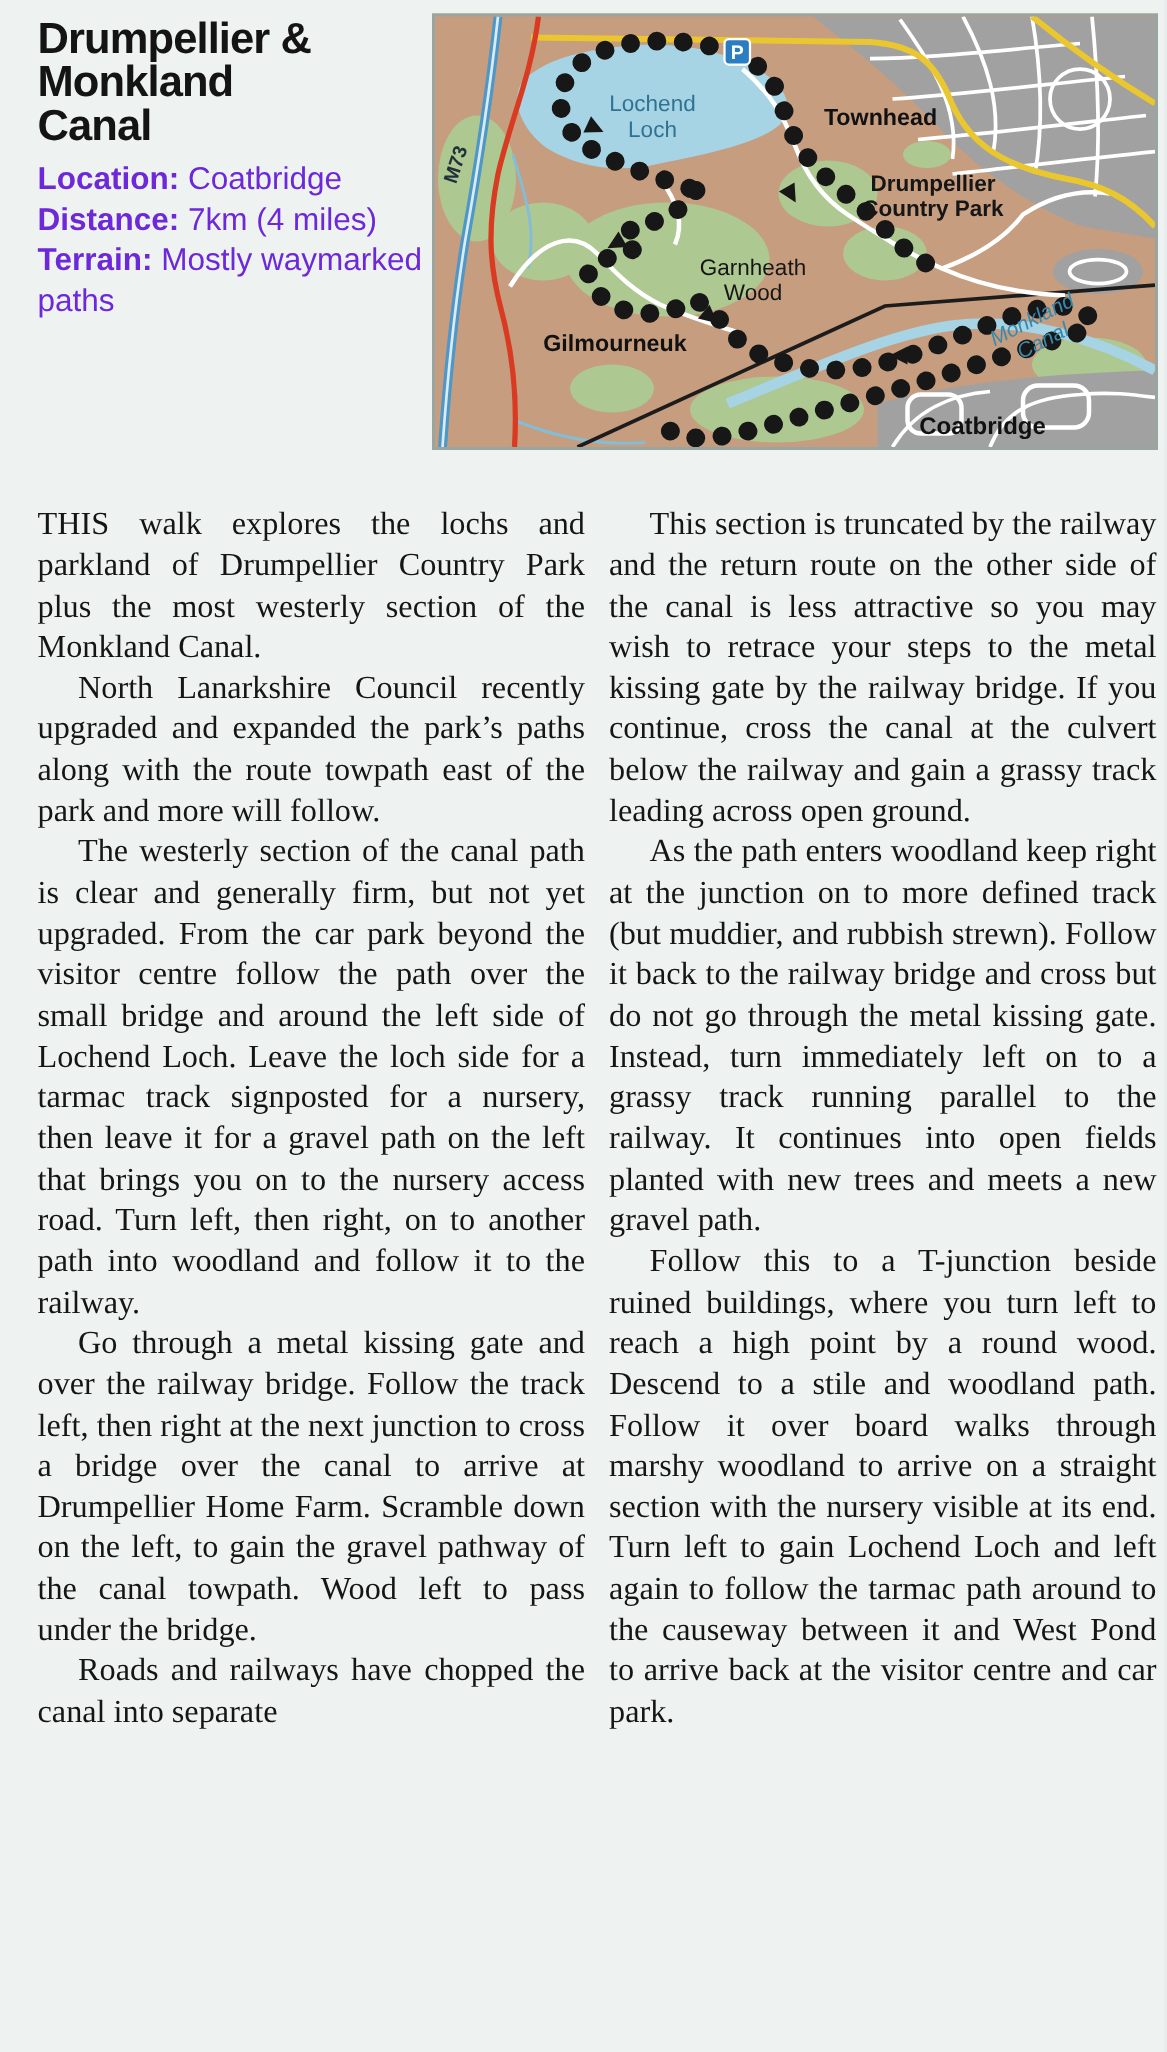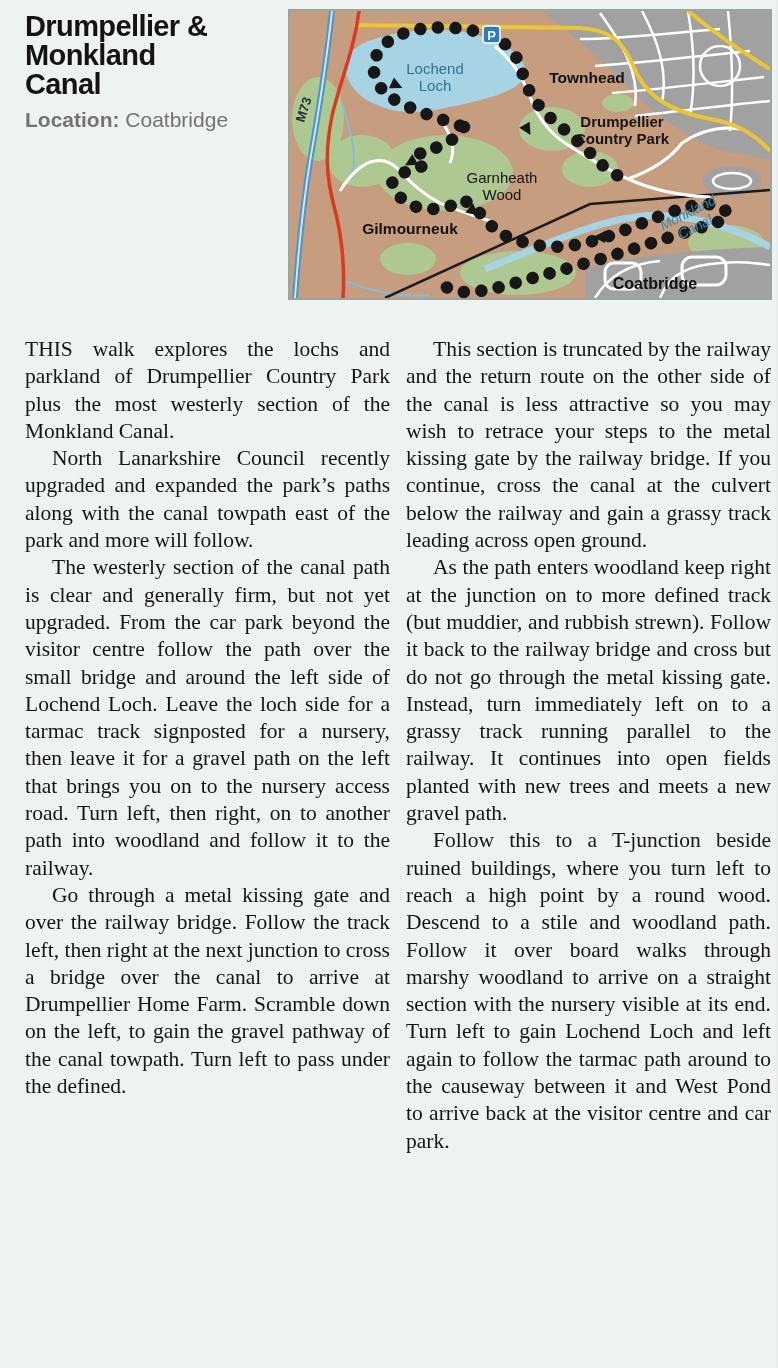--- a/index.html
+++ b/index.html
@@ -7,21 +7,21 @@
     position:relative; width:776px; height:1368px;
     background:#eef3f2; overflow:hidden;
     font-family:"Liberation Sans", sans-serif;
   }
   
   .title-block { position:absolute; left:25px; top:12px; width:260px; color:#121212; }
   .title-line {
     font-weight:800; font-size:29px; line-height:29px;
     letter-spacing:-0.6px; transform-origin:left; color:#141414;
   }
-  .info-block { margin-top:7px; font-size:21px; line-height:27px; color:#737373; }
+  .info-block { margin-top:7px; font-size:21px; line-height:27px; color:#6d28d9; }
   .info-line b { font-weight:bold; }
   
   .map-wrap {
     position:absolute; left:288px; top:9px; width:484px; height:291px;
     border:2px solid #99a6a0; box-sizing:border-box; background:#c69d7f;
   }
   .map-wrap svg { display:block; width:100%; height:100%; }
   .map-wrap text { font-family:"Liberation Sans", sans-serif; }
   
   .columns { position:absolute; left:25px; top:336px; width:746px; display:flex; gap:16px; }
@@ -37,20 +37,22 @@
 <body>
 
 <div class="page">
 
   <div class="title-block">
     <div class="title-line">Drumpellier &amp;</div>
     <div class="title-line">Monkland</div>
     <div class="title-line">Canal</div>
     <div class="info-block">
       <div class="info-line"><b>Location:</b><span> Coatbridge</span></div>
+      <div class="info-line"><b>Distance:</b><span> 7km (4 miles)</span></div>
+      <div class="info-line"><b>Terrain:</b><span> Mostly waymarked paths</span></div>
     </div>
   </div>
 
   <div class="map-wrap">
     <svg viewBox="0 0 480 287">
 
       <rect width="480" height="287" fill="#c69d7f"></rect>
 
       <g fill="#adc890">
         <ellipse cx="28" cy="108" rx="26" ry="42"></ellipse>
@@ -151,23 +153,24 @@
         <text x="0" y="0" font-size="14" font-style="italic" fill="#3a89ac" text-anchor="middle">Monkland</text>
         <text x="0" y="16" font-size="14" font-style="italic" fill="#3a89ac" text-anchor="middle">Canal</text>
       </g>
       <text x="365" y="278" font-size="16" font-weight="bold" fill="#111111" text-anchor="middle">Coatbridge</text>
     </svg>
   </div>
 
   <div class="columns">
     <div class="col">
       <p>THIS walk explores the lochs and parkland of Drumpellier Country Park plus the most westerly section of the Monkland Canal.</p>
-      <p class="indent">North Lanarkshire Council recently upgraded and expanded the park’s paths along with the canal towpath east of the park and more will follow.</p>
+      <p class="indent">North Lanarkshire Council recently upgraded and expanded the park’s paths along with the route towpath east of the park and more will follow.</p>
       <p class="indent">The westerly section of the canal path is clear and generally firm, but not yet upgraded. From the car park beyond the visitor centre follow the path over the small bridge and around the left side of Lochend Loch. Leave the loch side for a tarmac track signposted for a nursery, then leave it for a gravel path on the left that brings you on to the nursery access road. Turn left, then right, on to another path into woodland and follow it to the railway.</p>
-      <p class="indent">Go through a metal kissing gate and over the railway bridge. Follow the track left, then right at the next junction to cross a bridge over the canal to arrive at Drumpellier Home Farm. Scramble down on the left, to gain the gravel pathway of the canal towpath. Turn left to pass under the defined.</p>
+      <p class="indent">Go through a metal kissing gate and over the railway bridge. Follow the track left, then right at the next junction to cross a bridge over the canal to arrive at Drumpellier Home Farm. Scramble down on the left, to gain the gravel pathway of the canal towpath. Wood left to pass under the bridge.</p>
+      <p class="indent">Roads and railways have chopped the canal into separate</p>
     </div>
     <div class="col">
       <p class="indent">This section is truncated by the railway and the return route on the other side of the canal is less attractive so you may wish to retrace your steps to the metal kissing gate by the railway bridge. If you continue, cross the canal at the culvert below the railway and gain a grassy track leading across open ground.</p>
       <p class="indent">As the path enters woodland keep right at the junction on to more defined track (but muddier, and rubbish strewn). Follow it back to the railway bridge and cross but do not go through the metal kissing gate. Instead, turn immediately left on to a grassy track running parallel to the railway. It continues into open fields planted with new trees and meets a new gravel path.</p>
       <p class="indent">Follow this to a T-junction beside ruined buildings, where you turn left to reach a high point by a round wood. Descend to a stile and woodland path. Follow it over board walks through marshy woodland to arrive on a straight section with the nursery visible at its end. Turn left to gain Lochend Loch and left again to follow the tarmac path around to the causeway between it and West Pond to arrive back at the visitor centre and car park.</p>
     </div>
   </div>
 
 </div>
 

